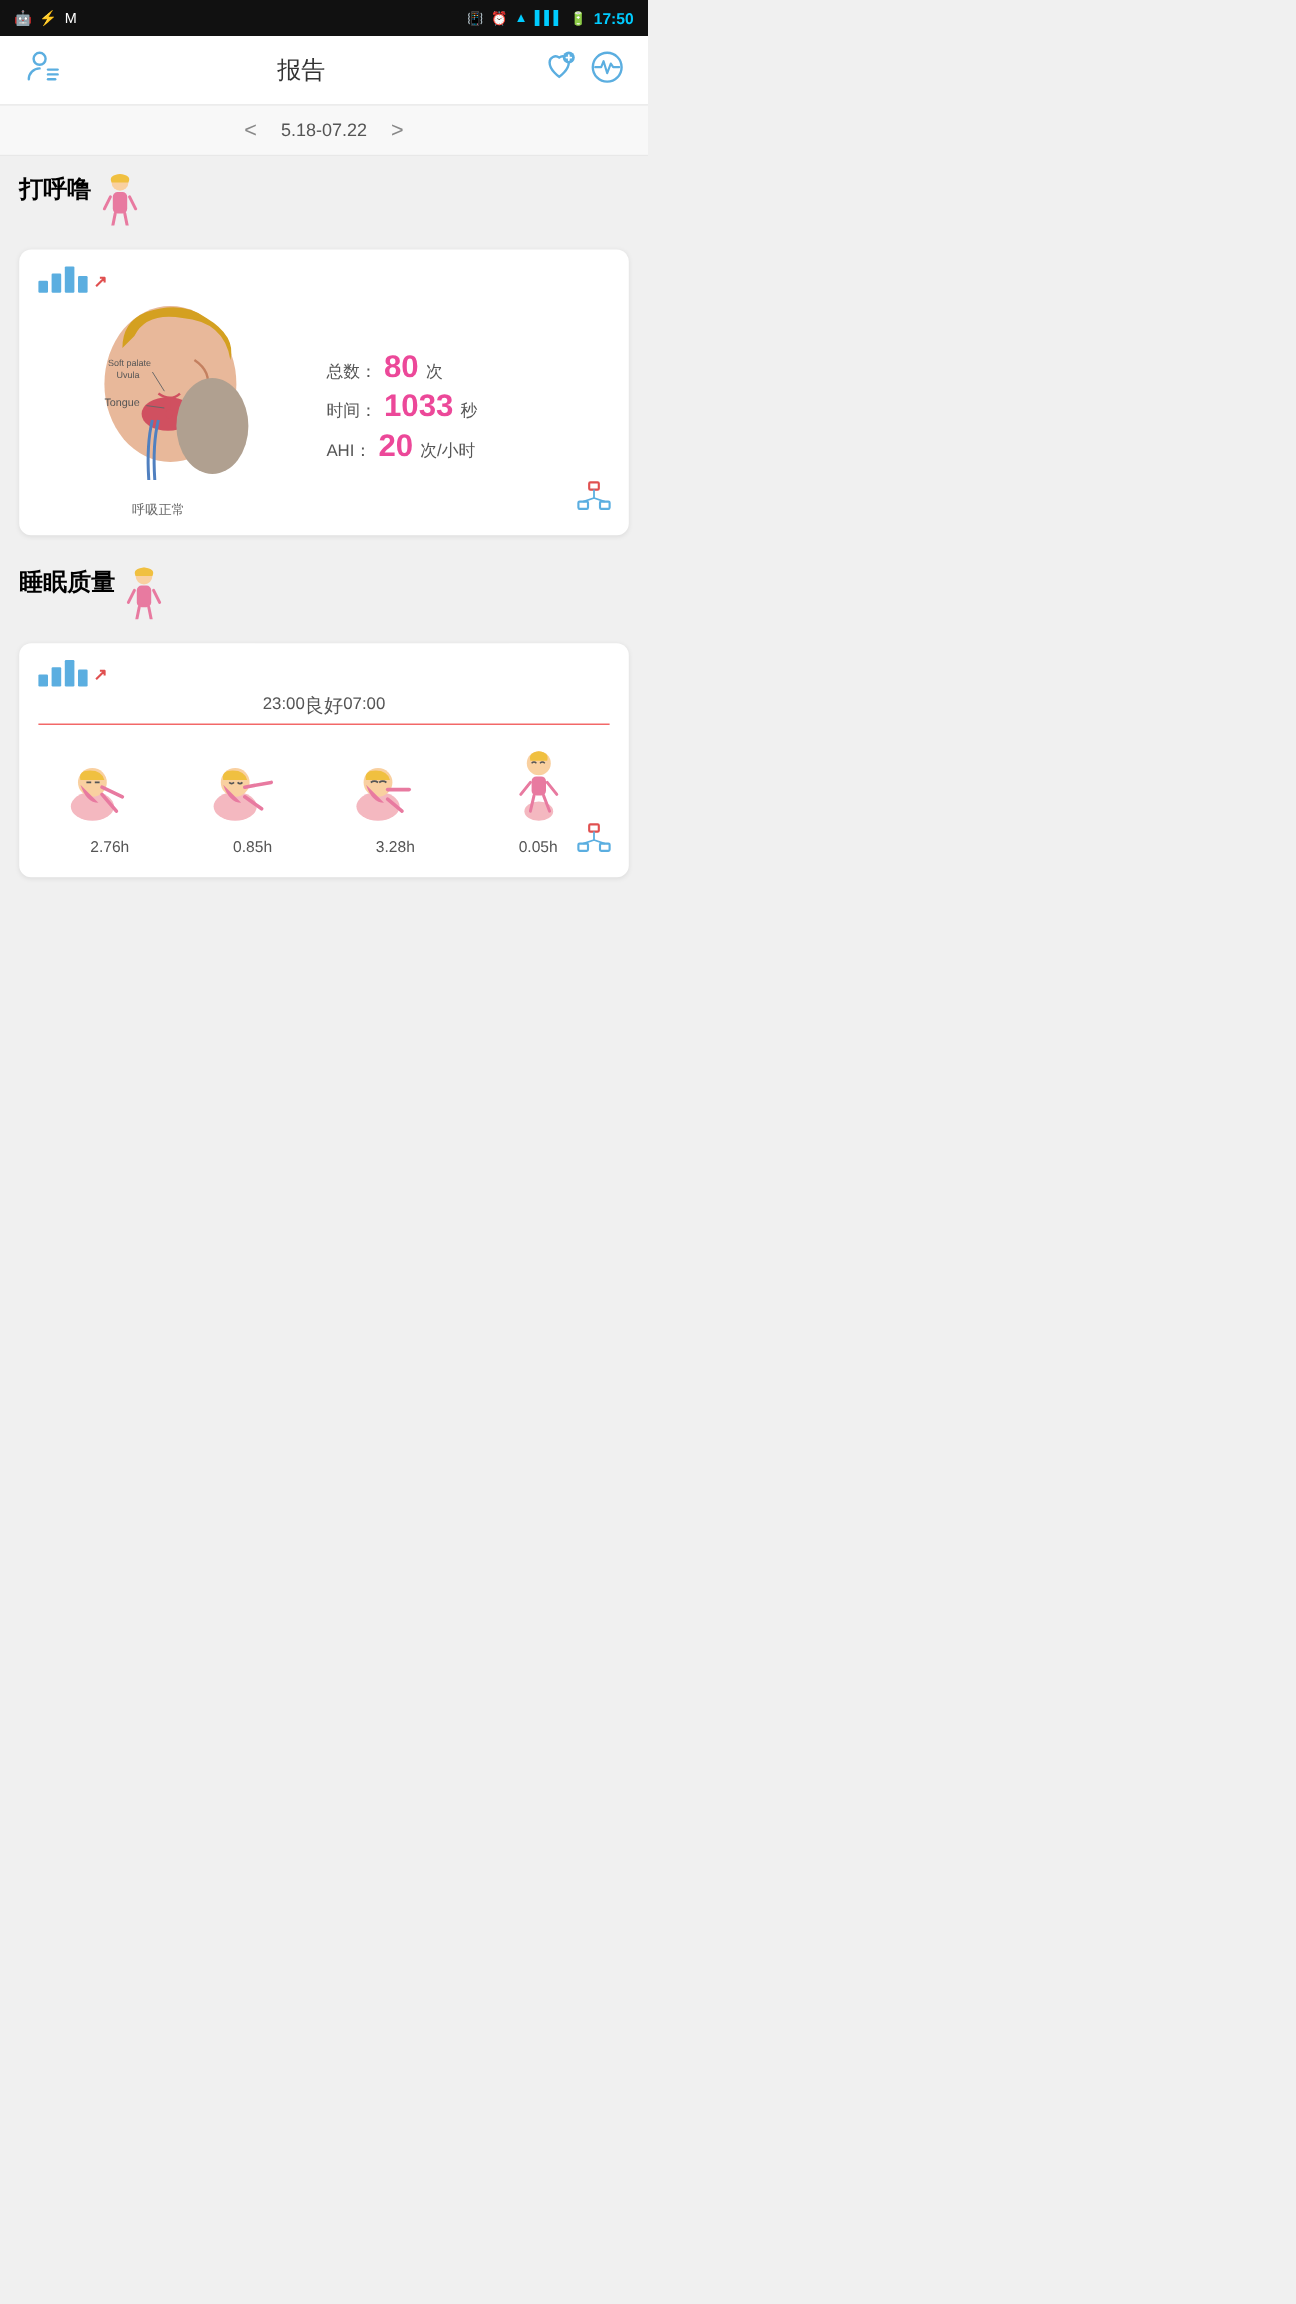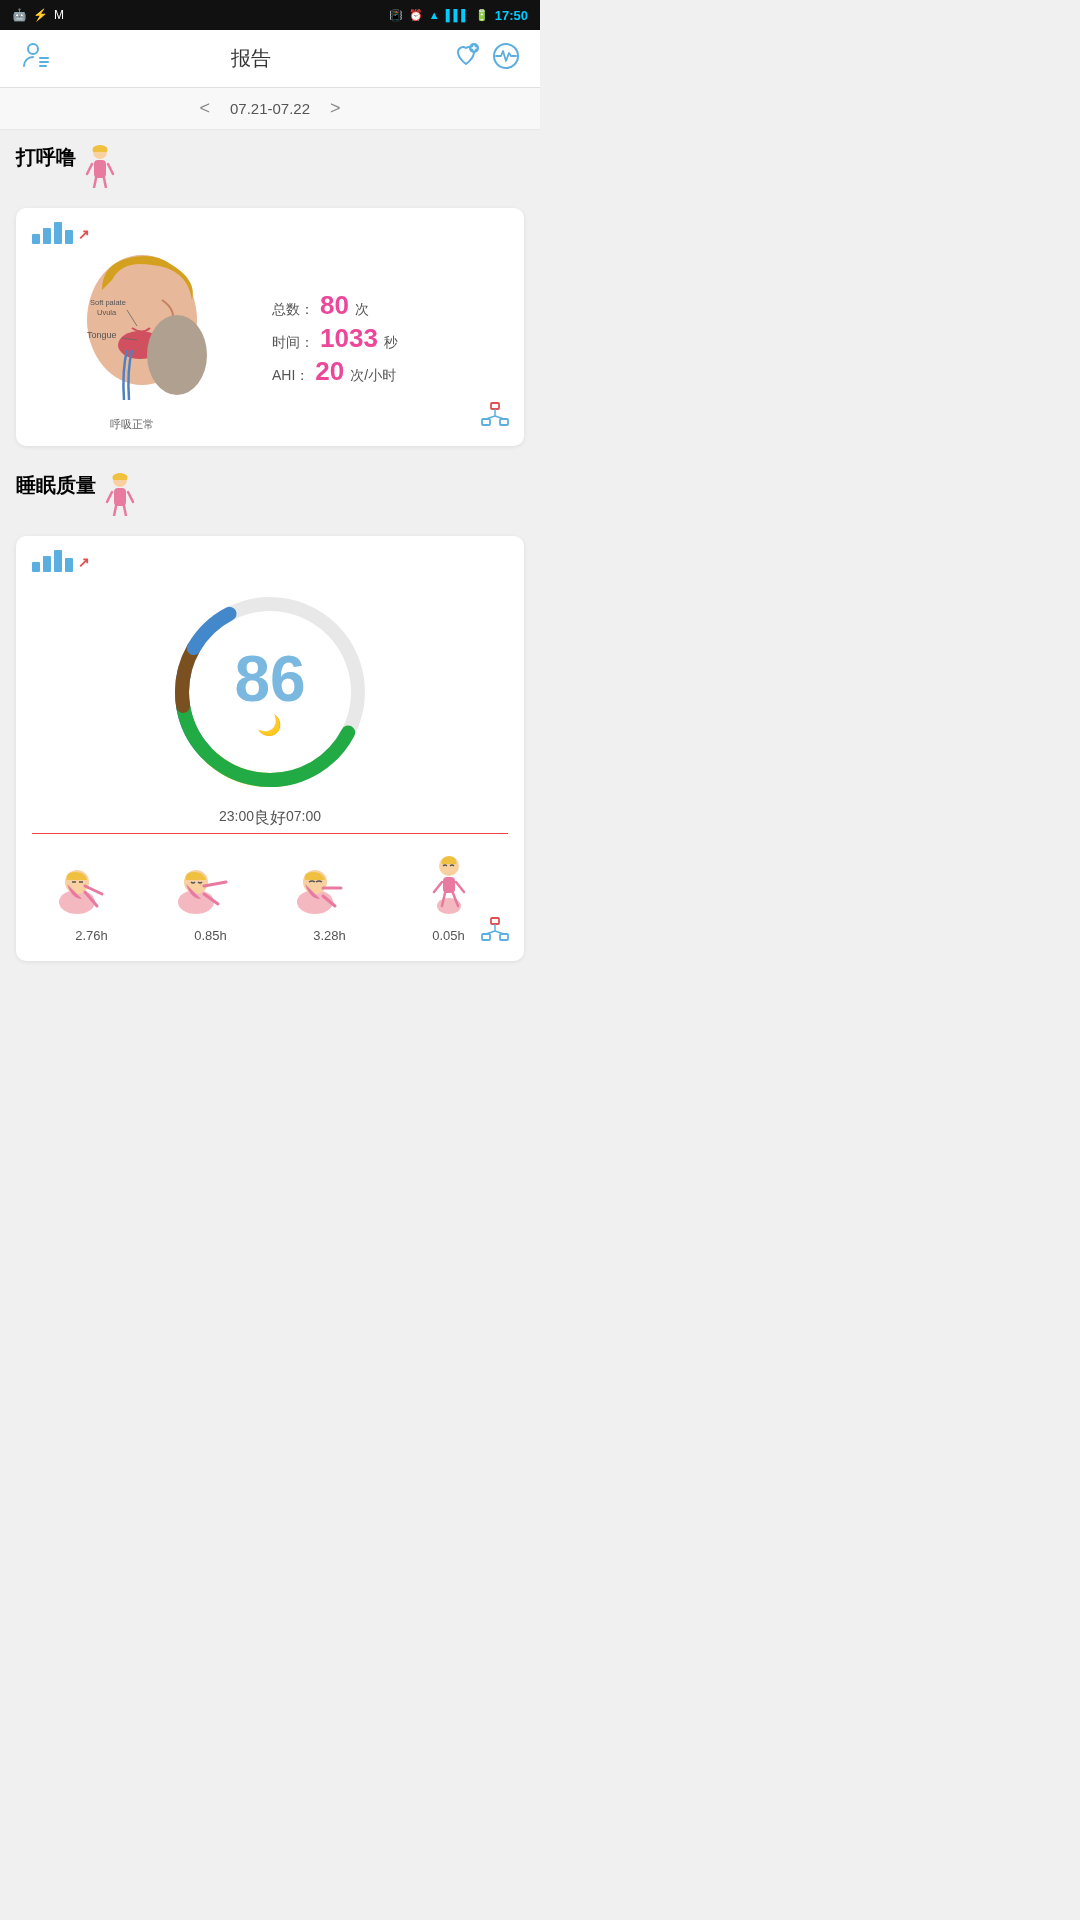--- a/index.html
+++ b/index.html
@@ -242,21 +242,21 @@
       <svg width="28" height="28" viewBox="0 0 28 28" fill="none">
         <circle cx="14" cy="14" r="12" stroke="#5baee0" stroke-width="2"></circle>
         <polyline points="4,14 9,14 11,9 14,19 17,11 19,14 24,14" stroke="#5baee0" stroke-width="1.8" fill="none" stroke-linecap="round" stroke-linejoin="round"></polyline>
       </svg>
     </span>
   </div>
 </div>
 
 <div class="date-nav">
   <span class="date-arrow">&lt;</span>
-  <span class="date-label">07.21-07.22</span>
+  <span class="date-label">5.18-07.22</span>
   <span class="date-arrow">&gt;</span>
 </div>
 
 <div class="section">
   <div class="section-title">
     <span>打呼噜</span>
     <span class="section-emoji">
       
       <svg width="36" height="44" viewBox="0 0 36 44" fill="none">
         <circle cx="18" cy="8" r="7" fill="#f9d0a0"></circle>
@@ -367,40 +367,20 @@
 <div class="card">
 
   <div class="mini-chart" style="cursor:pointer;">
     <div class="mini-bar" style="height:10px;"></div>
     <div class="mini-bar" style="height:16px;"></div>
     <div class="mini-bar" style="height:22px;"></div>
     <div class="mini-bar" style="height:14px;"></div>
     <span class="mini-arrow-up">↗</span>
   </div>
 
-  <div class="circle-container">
-    <svg class="circle-svg" viewBox="0 0 220 220" xmlns="http://www.w3.org/2000/svg">
-
-      <circle cx="110" cy="110" r="88" fill="none" stroke="#e8e8e8" stroke-width="14"></circle>
-
-      <circle cx="110" cy="110" r="88" fill="none" stroke="#4488cc" stroke-width="14" stroke-dasharray="88 466" stroke-dashoffset="-210" stroke-linecap="round"></circle>
-
-      <circle cx="110" cy="110" r="88" fill="none" stroke="#e8d020" stroke-width="14" stroke-dasharray="80 474" stroke-dashoffset="-122" stroke-linecap="round"></circle>
-
-      <circle cx="110" cy="110" r="88" fill="none" stroke="#22aa44" stroke-width="14" stroke-dasharray="220 334" stroke-dashoffset="-42" stroke-linecap="round"></circle>
-
-      <circle cx="110" cy="110" r="88" fill="none" stroke="#7a5020" stroke-width="14" stroke-dasharray="60 494" stroke-dashoffset="-262" stroke-linecap="round"></circle>
-
-      <circle cx="110" cy="110" r="88" fill="none" stroke="#4488cc" stroke-width="14" stroke-dasharray="50 504" stroke-dashoffset="-322" stroke-linecap="round"></circle>
-    </svg>
-    <div class="circle-center">
-      <div class="circle-score">86</div>
-      <div class="circle-moon">🌙</div>
-    </div>
-  </div>
 
   <div class="circle-time-row">
     <span>23:00</span>
     <span style="font-size:16px; color:#555;">良好</span>
     <span>07:00</span>
   </div>
 
   <div class="sleep-stages">
 
     <div class="stage-item">

